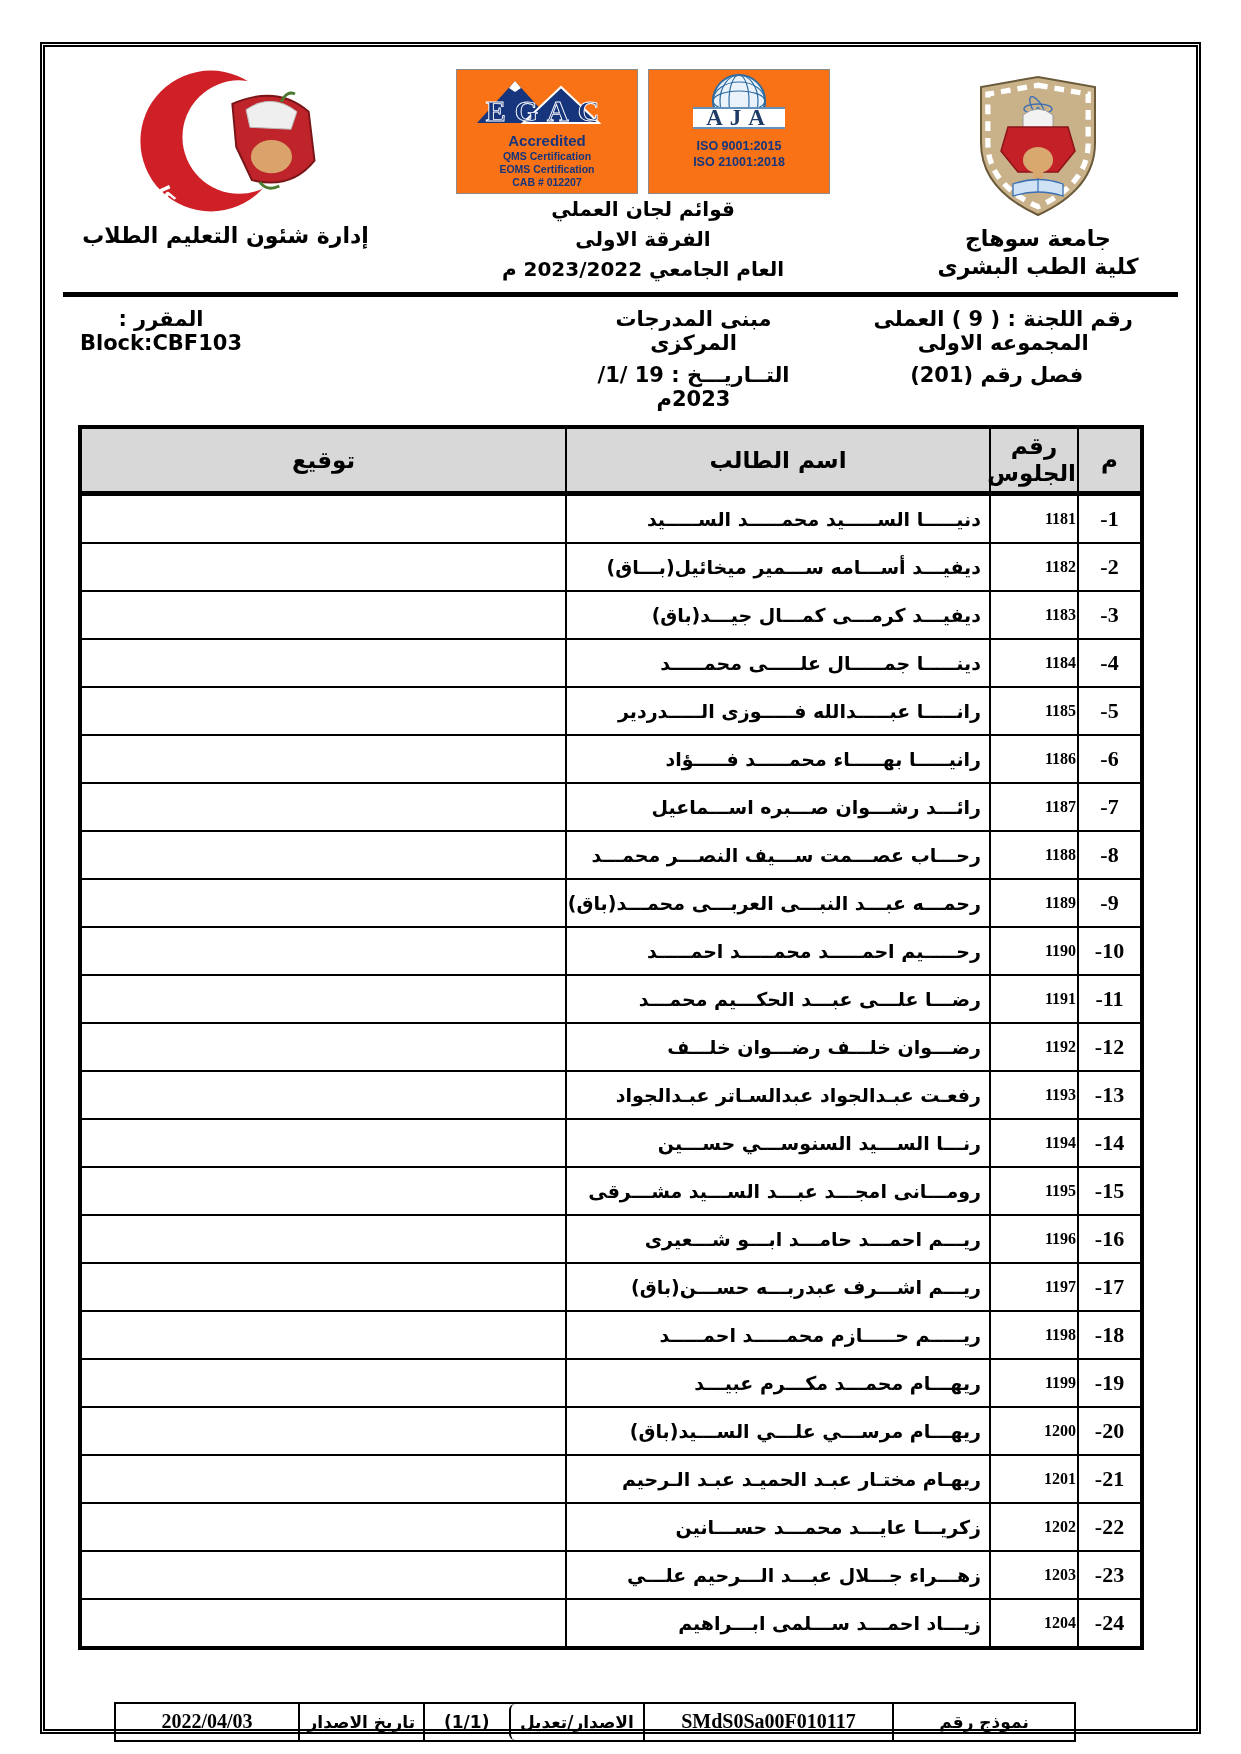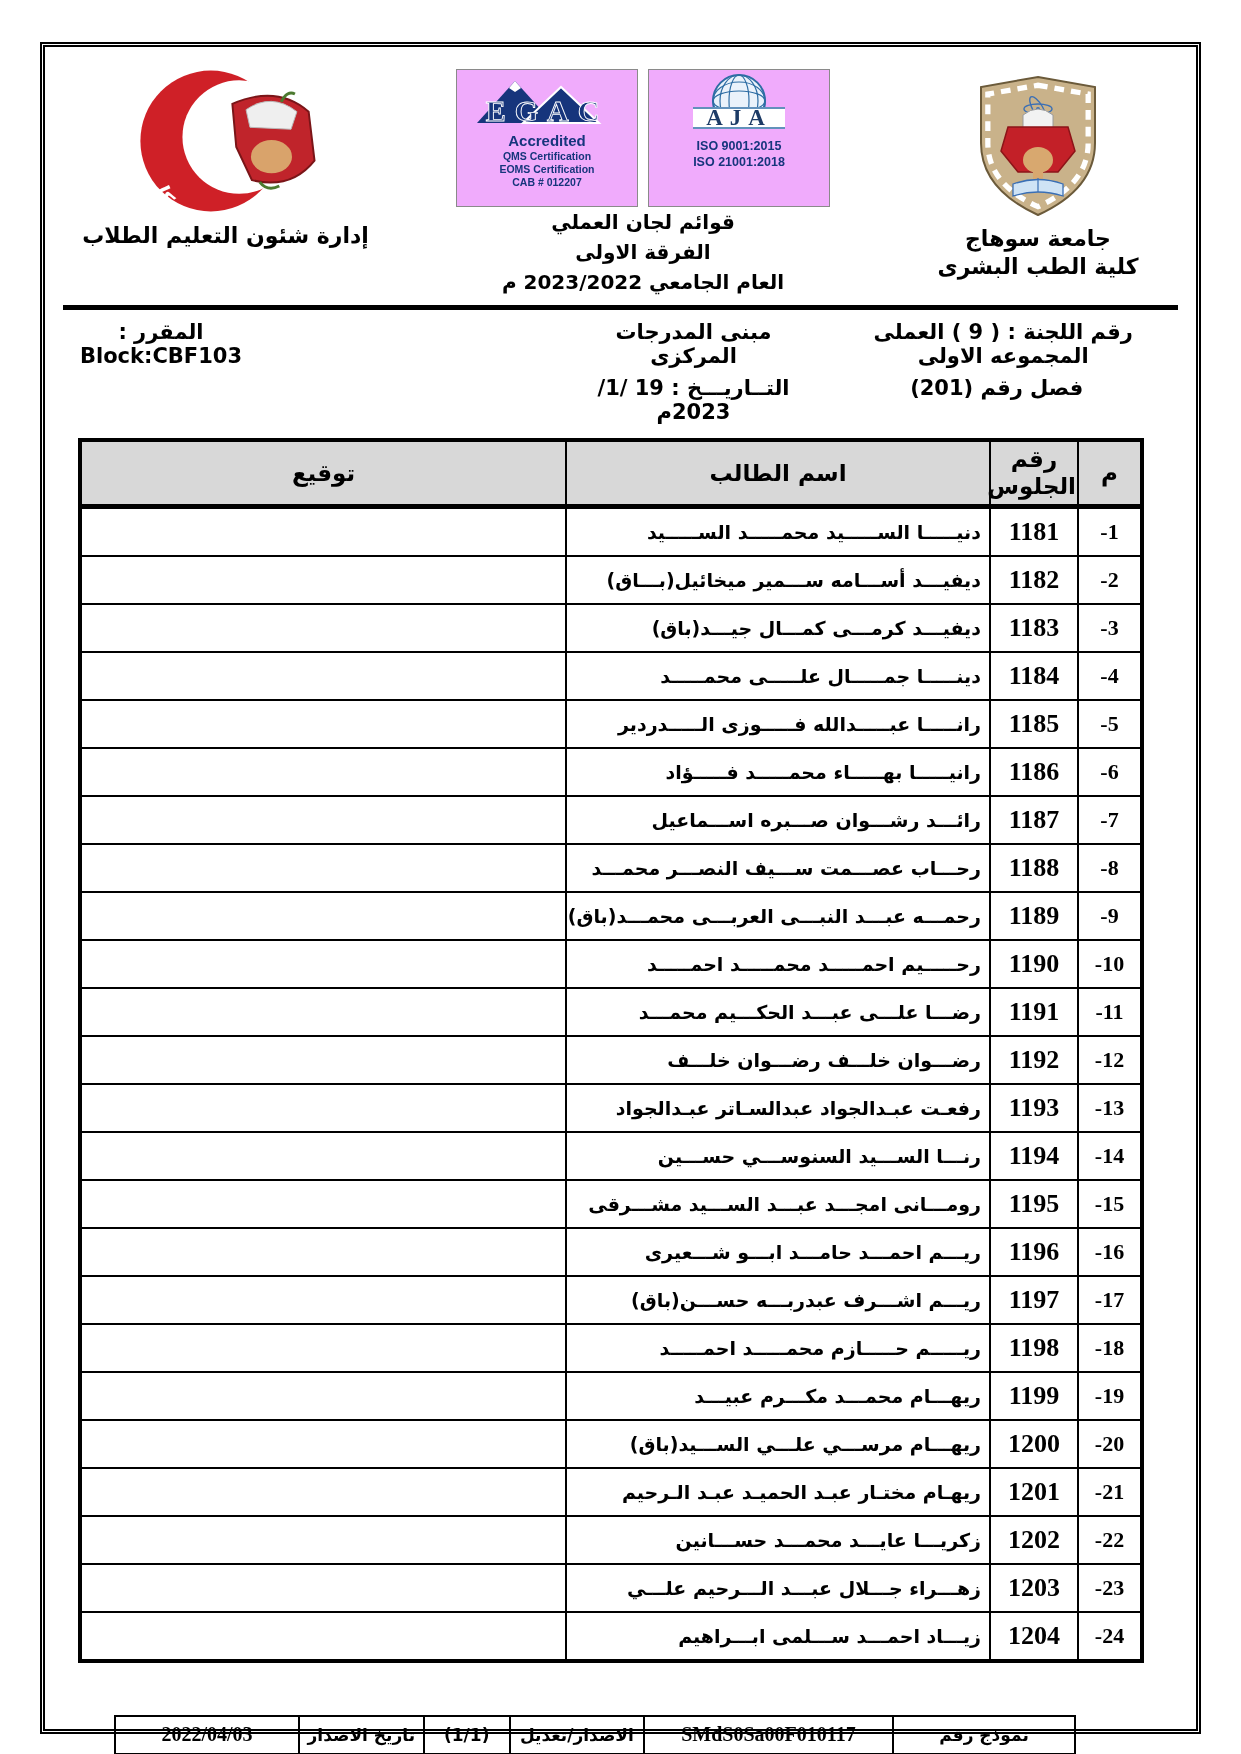--- a/index.html
+++ b/index.html
@@ -14,21 +14,21 @@
     padding:12px 8px 0 8px;box-sizing:border-box;
   }
   
   .hdr{display:flex;align-items:flex-start;margin-top:6px;}
   .hdr-right{width:300px;text-align:center;padding-top:6px;}
   .hdr-center{flex:1;text-align:center;}
   .hdr-left{width:345px;text-align:center;}
   .uni-name,.fac-name{font-weight:bold;font-size:22px;line-height:1.25;}
   .dept-name{font-weight:bold;font-size:22px;margin-top:2px;}
   .accr{display:flex;justify-content:center;align-items:stretch;gap:10px;direction:ltr;margin-top:4px;}
-  .accr-box{border:1.5px solid #8a8a8a;background:#f0abfc;padding:3px 5px 17px;box-sizing:border-box;}
+  .accr-box{border:1.5px solid #8a8a8a;background:#f97316;padding:3px 5px 4px;box-sizing:border-box;}
   .accr-box.egac{width:182px;}
   .accr-box.aja{width:182px;}
   .accr-sub{font-weight:bold;color:#16357c;font-size:15px;line-height:1.1;font-family:"Liberation Sans",sans-serif;}
   .accr-line{font-weight:bold;color:#16357c;font-size:10.5px;line-height:1.25;font-family:"Liberation Sans",sans-serif;}
   .title-lines{margin-top:0;font-weight:bold;font-size:20px;line-height:1.5;}
   
   .rule{height:5px;background:#000;margin:8px 10px 10px;}
   .info{display:grid;grid-template-columns:33% 21% 29% 17%;row-gap:8px;
         font-weight:bold;font-size:21px;padding:0 6px;}
   .info .r{text-align:center;margin-left:13px;}
@@ -43,35 +43,35 @@
   table.students col.c-name{width:424px;}
   table.students th,table.students td{border:2px solid #000;}
   table.students th{
     background:#d8d8d8;font-weight:bold;font-size:23px;
     height:60px;border-bottom:5px solid #000;
   }
   th.seat-h{font-size:20px;line-height:1.15;}
   td{height:44px;}
   td.serial{text-align:center;direction:ltr;font-family:"Liberation Serif",serif;
             font-weight:bold;font-size:22px;}
-  td.seat{text-align:center;font-family:"Liberation Serif",serif;
-          font-weight:bold;font-size:26px;}
+  td.seat{font-family:"Liberation Serif",serif;
+          font-weight:bold;font-size:16px;}
   td.name{text-align:right;padding:0 8px 0 4px;font-weight:bold;font-size:19px;
           white-space:nowrap;overflow:hidden;}
   
   .footer{
     display:flex;width:962px;margin:52px 112px 0 auto;
     border:2px solid #000;height:40px;box-sizing:border-box;
     align-items:stretch;font-weight:bold;
   }
   .fcell{display:flex;align-items:center;justify-content:center;
          border-left:2px solid #000;box-sizing:border-box;font-size:17px;}
   .fcell:last-child{border-left:none;}
   .fcell.code,.fcell.fdate{font-family:"Liberation Serif",serif;font-size:20px;direction:ltr;}
-  .w1{width:19%;} .w2{width:26%;} .w3{width:14%;} .w4{width:9%;} .w5{width:13%;} .w6{width:19%;}
+  .w1{width:19%;} .w2{width:26%;} .w3{width:14%;border-radius:6px;} .w4{width:9%;} .w5{width:13%;} .w6{width:19%;}
 </style>
 </head>
 <body>
 
 <div class="frame">
 
   <div class="hdr">
 
     <div class="hdr-right">
       <svg width="152" height="150" viewBox="0 0 150 150">

